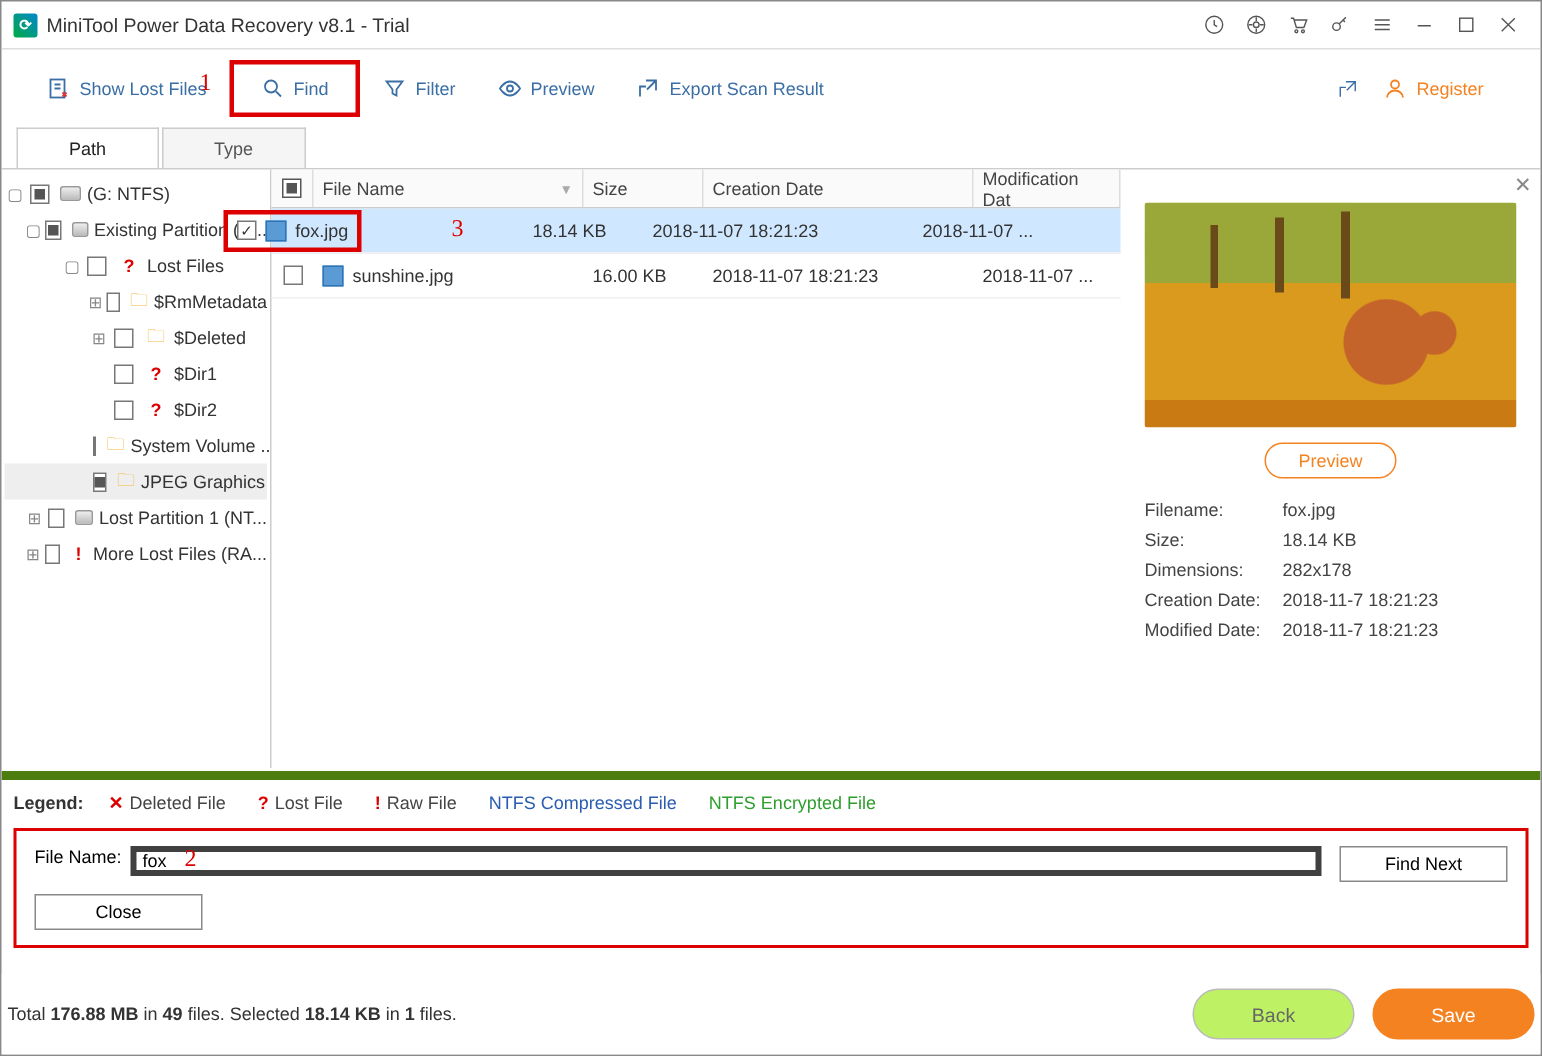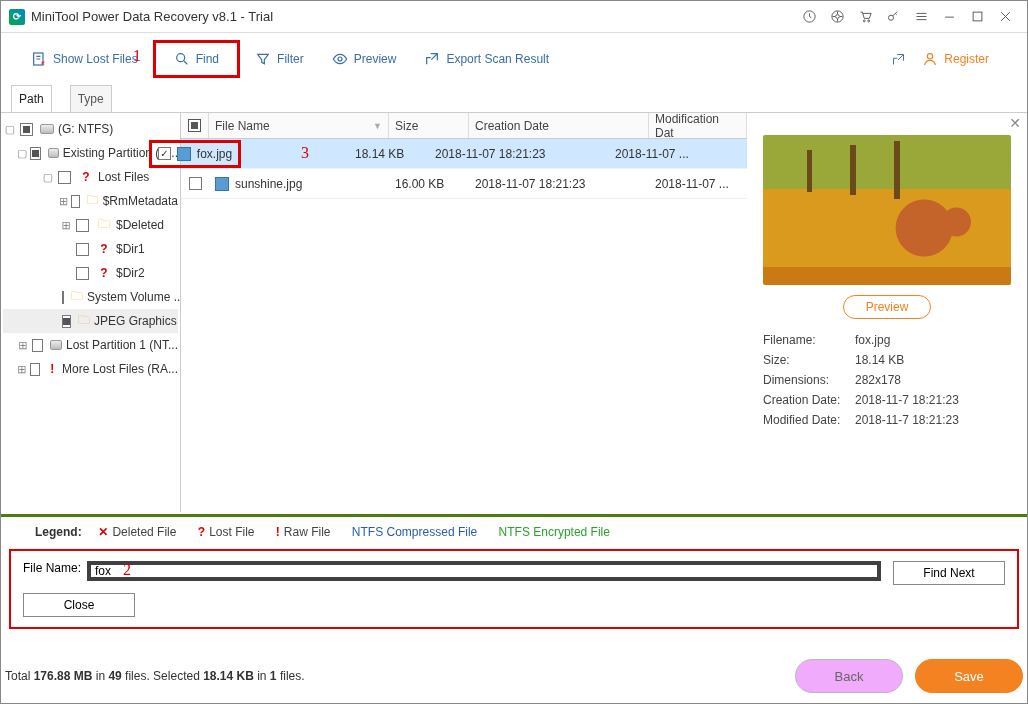--- a/index.html
+++ b/index.html
@@ -11,21 +11,21 @@
 .tb-icon { width: 28px; height: 28px; display:flex; align-items:center; justify-content:center; color:#555; cursor:pointer; font-size:14px;}
 .tb-icon svg{width:15px;height:15px;stroke:#555;fill:none;stroke-width:1.5}
 .toolbar { height: 52px; display:flex; align-items:center; padding:0 20px; position:relative;}
 .tbtn { display:flex; align-items:center; color:#3a6ea5; cursor:pointer; padding:6px 10px; margin-right:8px; font-size:13px;}
 .tbtn svg{width:16px;height:16px;margin-right:6px;stroke:#3a6ea5;fill:none;stroke-width:1.8}
 .tbtn.register{color:#f58220}
 .tbtn.register svg{stroke:#f58220}
 .redbox{outline:3px solid #d00;}
 .marker{position:absolute;color:#d00;font-size:16px;font-family:serif}
 .tabs{display:flex;padding-left:10px}
-.tab{padding:6px 7px;border:1px solid #ccc;border-bottom:none;margin-right:18px;color:#555;cursor:pointer;font-size:12px}
+.tab{padding:6px 34px;border:1px solid #ccc;border-bottom:none;margin-right:2px;color:#555;cursor:pointer;font-size:12px}
 .tab.active{background:#fff;color:#222}
 .tab.inactive{background:#f5f5f5}
 .main{display:flex;height:400px;border-top:1px solid #ccc}
 .tree{width:208px;border-right:1px solid #ccc;overflow:hidden;padding:4px 2px}
 .trow{display:flex;align-items:center;height:24px;white-space:nowrap;font-size:12px;color:#333;cursor:default}
 .trow .tw{display:inline-flex;width:14px;justify-content:center;color:#888;font-size:11px;cursor:pointer}
 .trow .cb{width:13px;height:13px;border:1px solid #777;margin:0 3px;display:inline-flex;align-items:center;justify-content:center;font-size:10px;background:#fff}
 .trow .cb.semi{background:#fff}
 .trow .cb.semi::after{content:"";width:7px;height:7px;background:#555}
 .ticon{width:16px;height:16px;margin:0 4px;display:inline-flex;align-items:center;justify-content:center;font-size:12px}
@@ -60,37 +60,37 @@
   radial-gradient(circle at 65% 62%,#c4632a 0 28px,transparent 29px),
   radial-gradient(circle at 78% 58%,#c4632a 0 14px,transparent 15px),
   linear-gradient(#6b4a1a 0 0) 36% 10%/6px 50px no-repeat,
   linear-gradient(#6b4a1a 0 0) 54% 6%/6px 58px no-repeat,
   linear-gradient(#6b4a1a 0 0) 18% 14%/5px 42px no-repeat,
   linear-gradient(to bottom,#9aa83a 0 36%,#d99a1e 36% 88%,#c97a12 88% 100%),
   radial-gradient(ellipse at 30% 18%,#e7ef6a 0 30%,transparent 31%);
 }
 .pbtn{display:block;margin:6px auto 14px;border:1px solid #f58220;color:#f58220;background:#fff;border-radius:14px;padding:4px 22px;cursor:pointer;font-size:12px}
 .pinfo{display:grid;grid-template-columns:86px auto;row-gap:6px;column-gap:6px}
-.legend{padding:8px 34px;font-size:12px;color:#444;border-top:3px solid #4d7c0f;margin-top:2px}
+.legend{padding:8px 8px;font-size:12px;color:#444;border-top:6px solid #4d7c0f;margin-top:2px}
 .legend b{font-weight:bold;color:#333}
 .lg{margin-right:18px}
 .lg .m{font-weight:bold;margin-right:4px}
 .findpanel{margin:4px 10px;outline:2px solid #d00;padding:10px 12px}
 .findrow{display:flex;align-items:flex-start;margin-bottom:8px}
 .findrow label{margin-right:6px;font-size:12px}
 .findrow input[type=text]{flex:1;border:4px solid #404040;height:20px;padding:2px 4px;font-size:12px;margin-right:12px}
 .findbtn{width:112px;height:24px;border:1px solid #888;background:#fff;cursor:pointer;font-size:12px}
 .findcol{display:flex;justify-content:space-between;align-items:flex-start}
 .checks{display:flex;flex-direction:column;gap:10px}
 .chkrow{display:flex;align-items:center;font-size:12px}
 .chkrow .fcb{margin-right:6px}
 .footer{display:flex;align-items:center;padding:10px 4px;position:absolute;bottom:0;left:0;right:0;background:#fff}
 .footer .status{font-size:12px;color:#333}
 .footer .spacer{flex:1}
-.fbtn{width:108px;height:34px;border-radius:17px;border:1px solid #bbb;background:#f0abfc;color:#666;margin-left:12px;cursor:pointer;font-size:13px}
+.fbtn{width:108px;height:34px;border-radius:17px;border:1px solid #bbb;background:#bef264;color:#666;margin-left:12px;cursor:pointer;font-size:13px}
 .fbtn.primary{background:#f58220;color:#fff;border-color:#f58220}
 .sortarr{margin-left:auto;color:#aaa;font-size:9px}
 </style>
 </head>
 <body>
 
 <div class="titlebar">
   <span class="logo">⟳</span>
   <span class="title">MiniTool Power Data Recovery v8.1 - Trial</span>
   <span class="spacer"></span>

